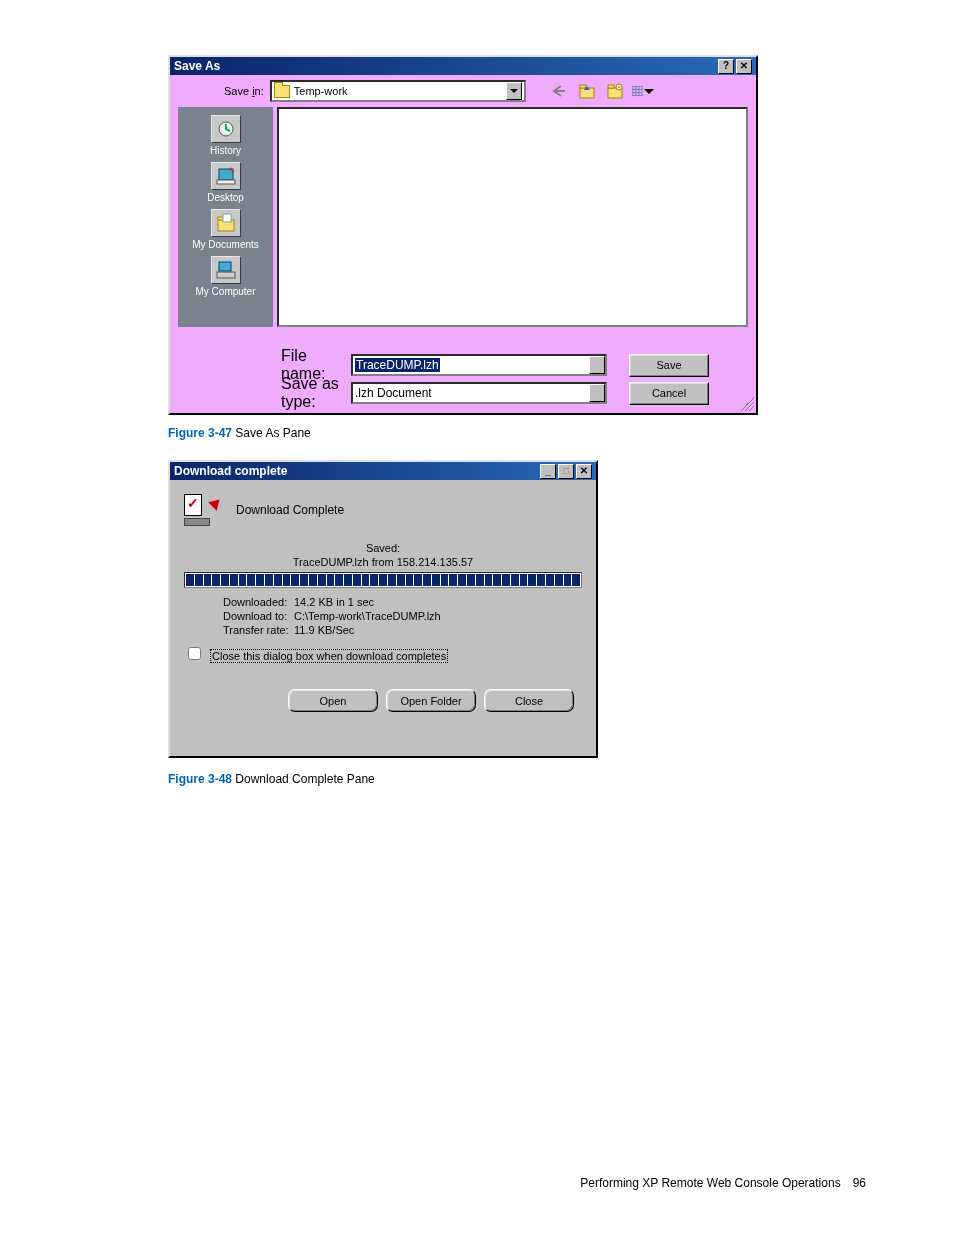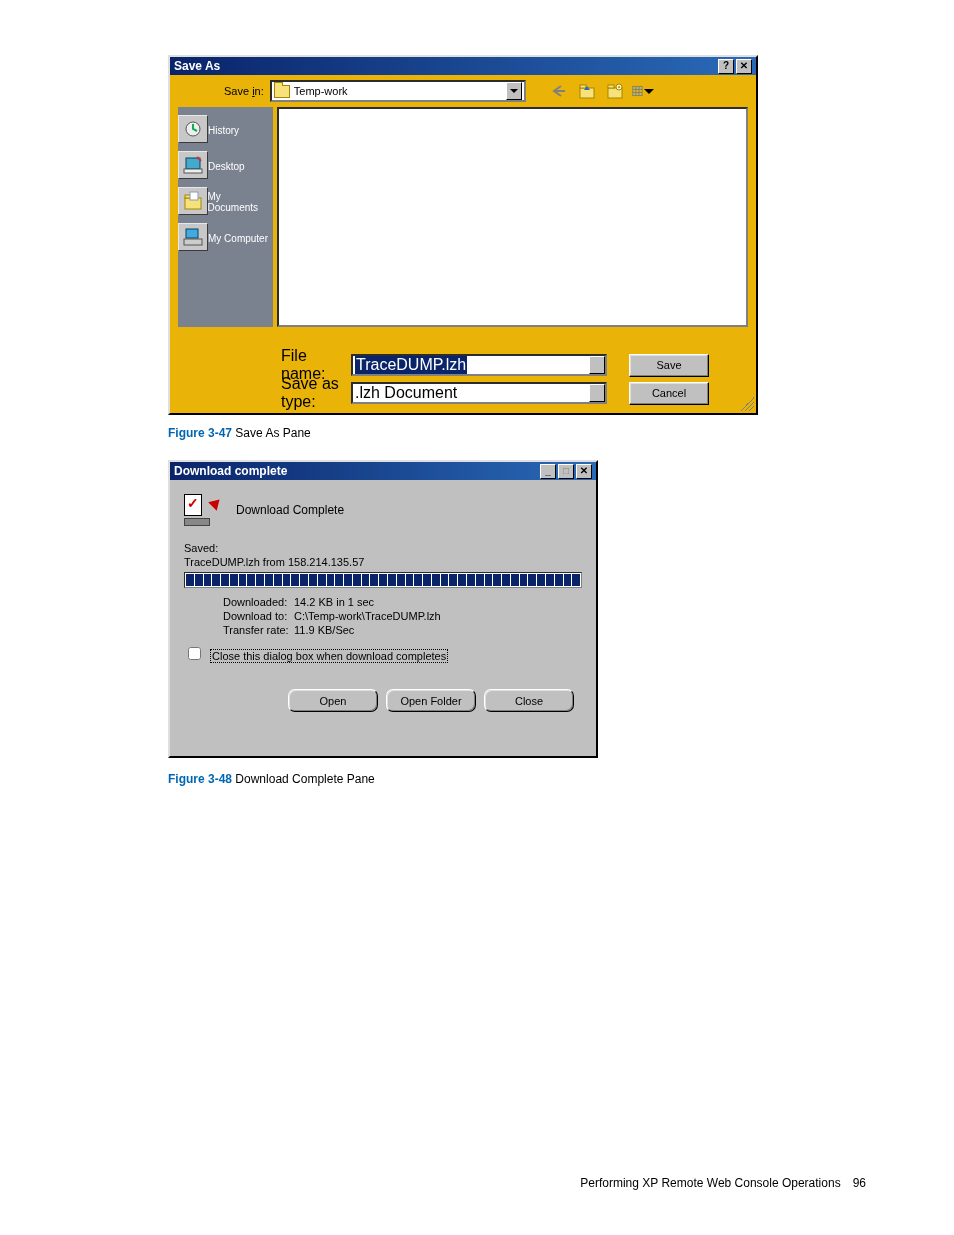--- a/index.html
+++ b/index.html
@@ -15,21 +15,21 @@
     position: relative;
   }
 
   
   .saveas-dialog {
     position: absolute;
     left: 168px;
     top: 55px;
     width: 590px;
     height: 360px;
-    background: #eab308;
+    background: #f0abfc;
     border: 2px solid #000;
     border-top-color: #dfdfdf;
     border-left-color: #dfdfdf;
   }
   .titlebar {
     background: linear-gradient(to right, #0a246a, #2a6ab8);
     color: #fff;
     font-weight: bold;
     font-size: 12px;
     padding: 2px 4px;
@@ -79,37 +79,37 @@
   .toolbar-icons { display:flex; gap:6px; margin-left:16px; align-items:center; }
   .tb-icn { width:22px;height:20px;display:flex;align-items:center;justify-content:center;color:#606060;font-size:14px; }
   .tb-icn svg { width:18px;height:16px; }
   .tb-icn .arr { width:0;height:0;border-left:5px solid transparent;border-right:5px solid transparent;border-top:5px solid #000;display:inline-block;margin-left:-2px; }
 
   .saveas-main { display:flex; height: 220px; margin-top:4px; }
   .sidebar {
     width: 95px; background: #7a8290;
     display:flex;flex-direction:column;align-items:center;padding-top:6px;gap:2px;
   }
-  .side-item { display:flex;align-items:center;color:#fff;font-size:10px;cursor:pointer;padding:2px 0;width:100%; }
+  .side-item { display:flex;flex-direction:column;align-items:center;color:#fff;font-size:10px;cursor:pointer;padding:2px 12px;width:100%; }
   .side-icn {
     width:30px;height:28px;border:1px solid #3a3a3a;border-top-color:#e8e8e8;border-left-color:#e8e8e8;
     background:#c8c8c8;margin-bottom:2px;display:flex;align-items:center;justify-content:center;
   }
   .side-icn svg { width:22px;height:20px; }
   .file-area {
     flex:1;background:#fff;border:2px inset #808080;margin-left:4px;
   }
 
   .bottom-rows { position:absolute;left:8px;right:8px;bottom:6px; }
   .brow { display:flex;align-items:center;height:28px; }
   .brow .blbl { width:95px;font-size:16px; padding-left: 0;}
   .side-last-item { color:#fff;font-size:10px;text-align:center;white-space:nowrap;overflow:hidden;text-overflow:ellipsis;width:95px;display:flex;flex-direction:column;align-items:center; }
   .in-select {
     background:#fff;border:2px inset #808080;height:22px;width:256px;
-    font-size:16px;padding:0 2px;display:flex;align-items:center;position:relative;
+    font-size:12px;padding:0 2px;display:flex;align-items:center;position:relative;
   }
   .in-select .hilite { background:#0a246a;color:#fff;padding:0 1px; }
   .in-select .drop-btn {
     position:absolute;right:0;top:0;width:16px;height:18px;
     background:#c0c0c0;border:1px solid #000;border-top-color:#fff;border-left-color:#fff;
     display:flex;align-items:center;justify-content:center;
   }
   .btn {
     width:80px;height:23px;margin-left:22px;
     background:#c0c0c0;border:1px solid #000;border-top-color:#fff;border-left-color:#fff;
@@ -138,21 +138,21 @@
   .dl-body { padding: 14px 14px 10px 14px; position:relative;height:calc(100% - 18px); }
   .dl-header { display:flex;align-items:center;gap:20px;margin-bottom:16px; }
   .dl-icon {
     width:32px;height:32px;position:relative;
   }
   .dl-icon .paper { position:absolute;left:0;top:0;width:18px;height:22px;background:#fff;border:1px solid #000; }
   .dl-icon .paper::after{content:'✓';color:#c00;font-weight:bold;font-size:14px;position:absolute;left:2px;top:0;}
   .dl-icon .arrow { position:absolute;right:-6px;top:4px;width:0;height:0;border-left:6px solid transparent;border-right:6px solid transparent;border-bottom:10px solid #c00;transform:rotate(45deg); }
   .dl-icon .tray { position:absolute;left:0;bottom:0;width:26px;height:8px;background:#888;border:1px solid #444; }
   .dl-title { font-size:12px; }
-  .dl-text { font-size:11px;margin:2px 0; }
+  .dl-text { font-size:11px;margin:2px 0;text-align:center; }
   .progress {
     width:100%;height:16px;border:1px inset #808080;margin:4px 0 8px 0;background:#fff;
     display:flex;gap:1px;padding:1px;
   }
   .progress .seg { flex:1;background:#0a246a; }
   .dl-table { font-size:11px; }
   .dl-row { display:flex; margin:2px 0; }
   .dl-row .k { width:110px;padding-left:39px; }
   .dl-check { display:flex;align-items:flex-end;gap:6px;margin-top:8px;font-size:11px; }
   .dl-check input[type=checkbox] { width:13px;height:13px; }

